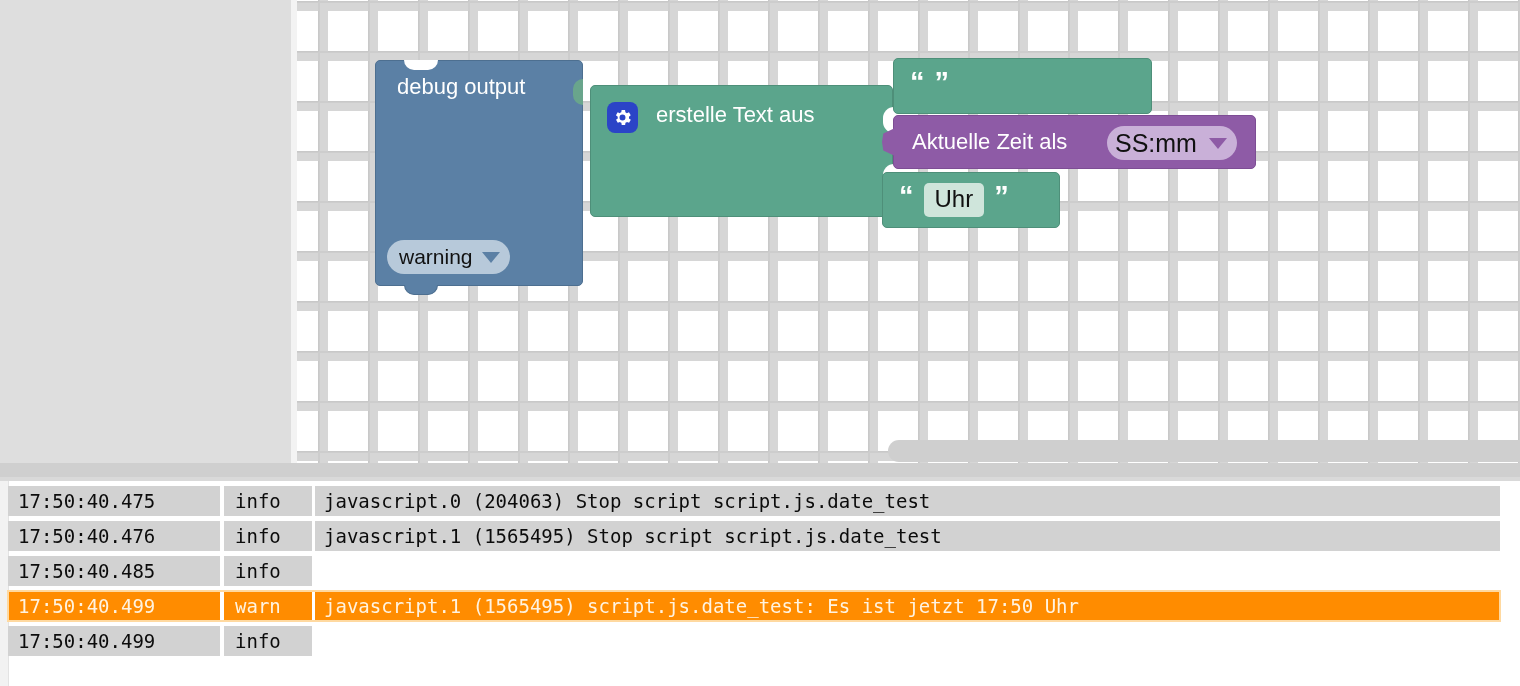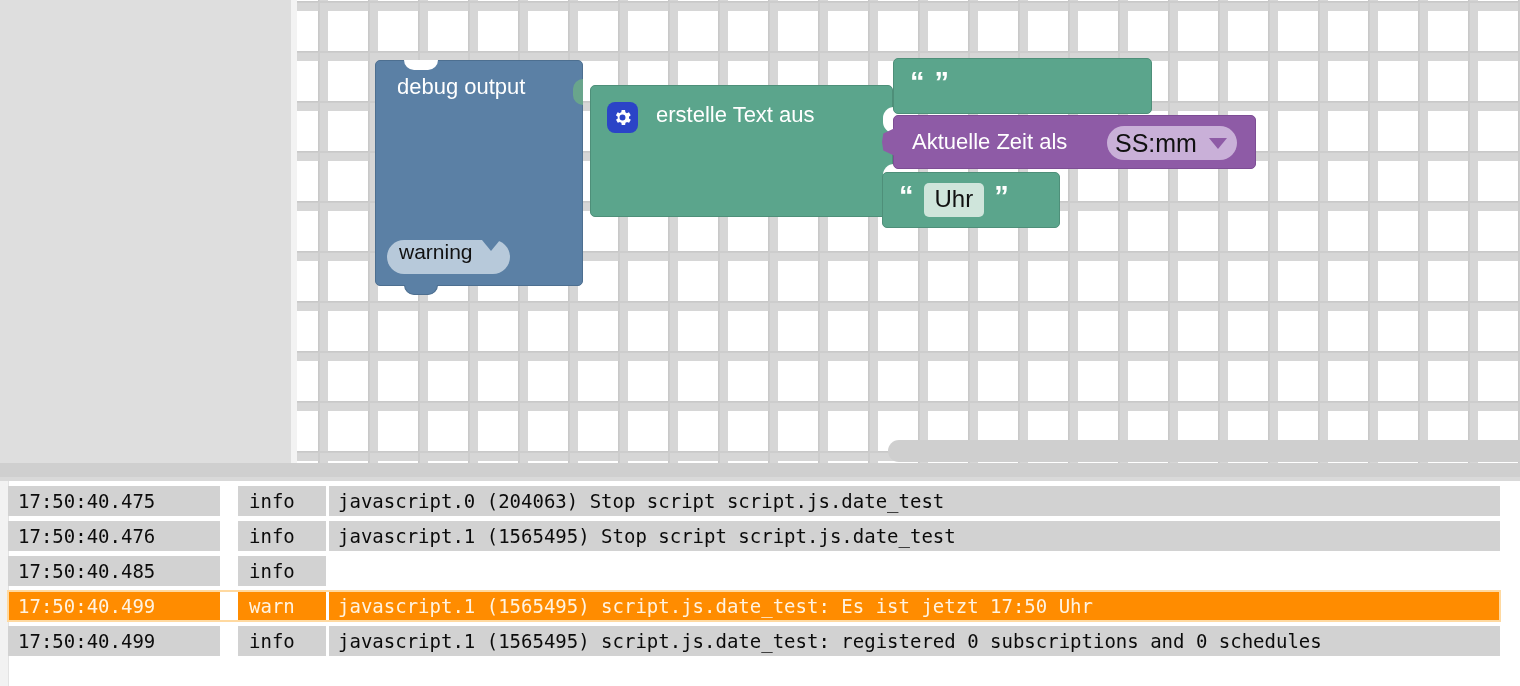--- a/index.html
+++ b/index.html
@@ -126,20 +126,21 @@
     border-radius: 10px 0 0 10px;
   }
   #field-warning {
     position: absolute;
     left: 11px; top: 179px;
     height: 34px;
     padding: 0 10px 0 12px;
     background: #b7c9da;
     border-radius: 17px;
     display: flex;
+    align-items: center;
     gap: 9px;
     color: #111111;
     font-size: 21px;
     white-space: nowrap;
   }
   .caret {
     width: 0; height: 0;
     border-left: 9px solid transparent;
     border-right: 9px solid transparent;
     border-top: 11px solid #5b80a5;
@@ -302,21 +303,21 @@
   }
   .log-row .cell {
     background: #d2d2d2;
     height: 30px;
     display: flex;
     align-items: center;
     color: #0b0b0b;
     box-sizing: border-box;
   }
   .log-row .c-time { width: 212px; padding-left: 10px; }
-  .log-row .c-sev  { width: 88px; margin-left: 18px; padding-left: 11px; text-align: center; }
+  .log-row .c-sev  { width: 88px; margin-left: 4px; padding-left: 11px; text-align: center; }
   .log-row .c-msg  { flex: 1; margin-left: 3px; padding-left: 9px; }
 
   .log-row.warn .cell { background: #ff8c00; color: #ffe9c9; }
   .log-row.warn { outline: 2px solid #ffd9a0; outline-offset: -1px; }
   .log-row.warn .c-time,
   .log-row.warn .c-sev,
   .log-row.warn .c-msg { color: #fff3e0; }
 </style>
 </head>
 <body>
@@ -400,15 +401,14 @@
 
   <div class="log-row warn" style="top:110px">
     <div class="cell c-time">17:50:40.499</div>
     <div class="cell c-sev">warn</div>
     <div class="cell c-msg">javascript.1 (1565495) script.js.date_test: Es ist jetzt 17:50 Uhr</div>
   </div>
 
   <div class="log-row" style="top:145px">
     <div class="cell c-time">17:50:40.499</div>
     <div class="cell c-sev">info</div>
-    <div class="cell c-msg">javascript.1 (1565495) script.js.date_test: registered 0 subscriptions and 0 schedules</div>
   </div>
 </div>
 
 </body></html>

